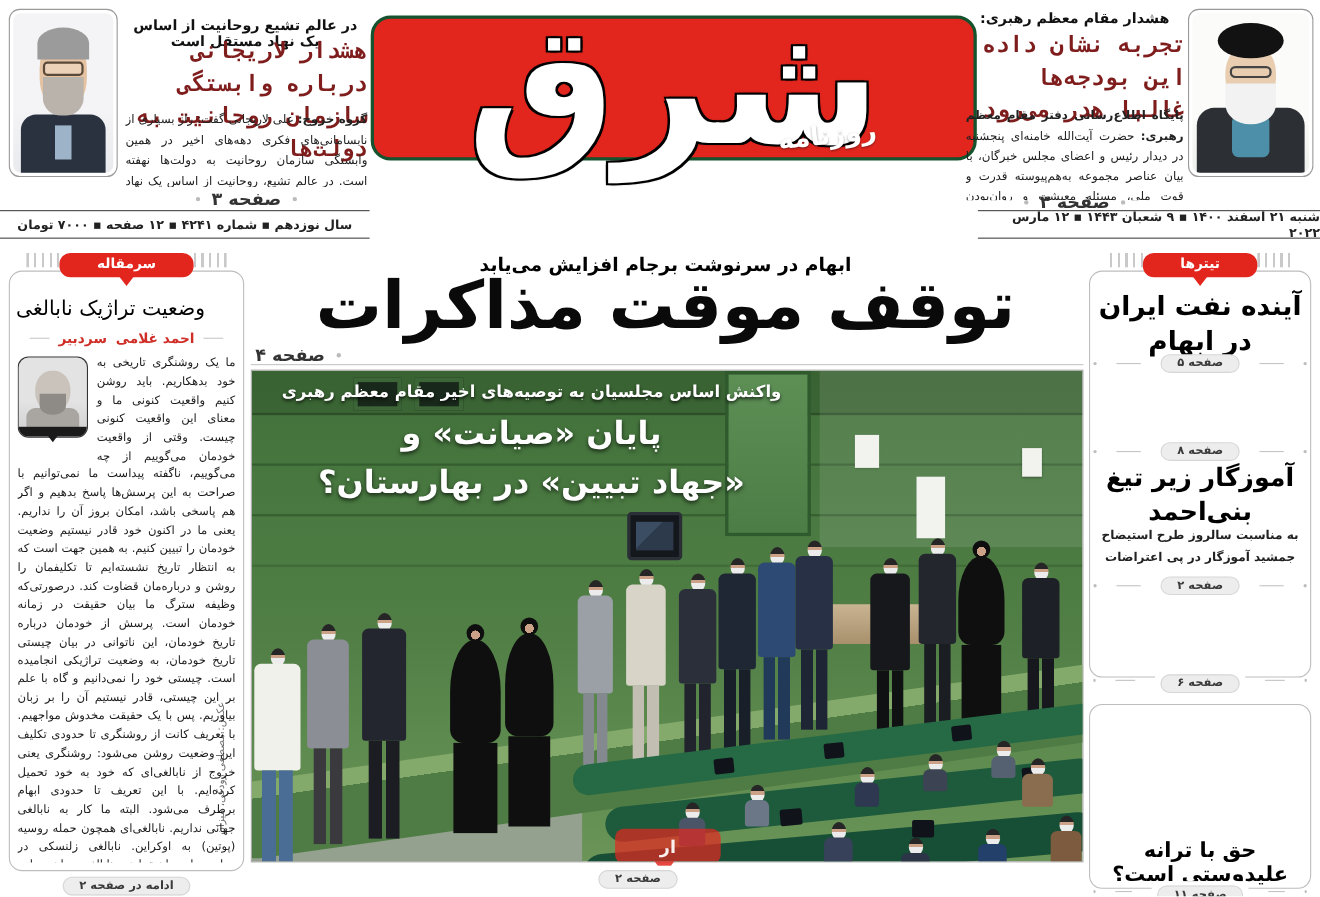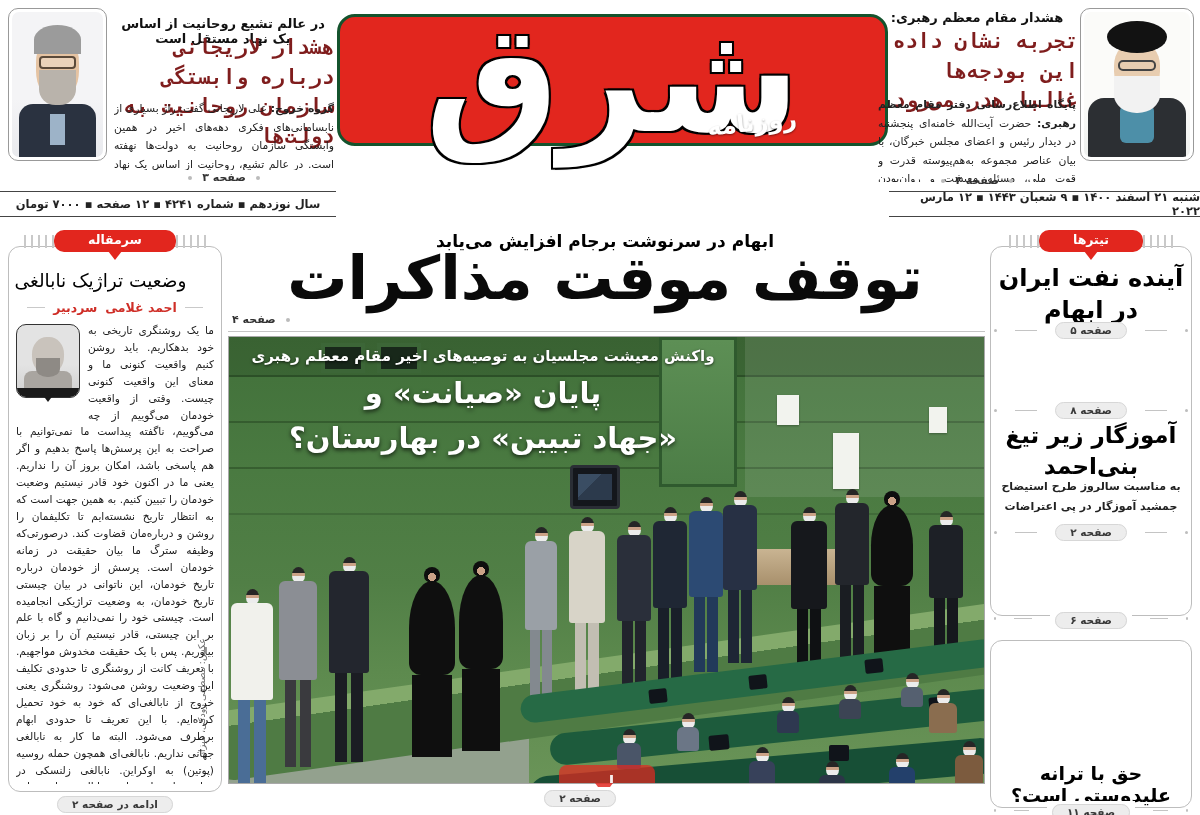--- a/index.html
+++ b/index.html
@@ -25,21 +25,21 @@
   .meta-right { left:889px; top:191px; width:311px; }
 
   
   .portrait { border:1px solid #999; border-radius:10px; padding:3px; background:#fff; }
   .portrait .ph { width:100%; height:100%; border-radius:7px; position:relative; overflow:hidden; }
   .kicker-sm { font-size:13px; font-weight:bold; color:#111; text-align:center; }
   .head-md { font-size:20.5px; font-weight:bold; color:#7f1d1d; text-align:right; line-height:1.45; white-space:pre-line;font-family:Liberation Mono, monospace; }
   .body-sm { font-size:10.8px; color:#222; text-align:justify; line-height:1.72; }
   .body-sm b { font-weight:bold; }
   .pageref { display:flex; align-items:center; justify-content:center; gap:10px;
-             font-size:11px; font-weight:bold; color:#333; }
+             font-size:16px; font-weight:bold; color:#333; }
   .pageref i { width:4px; height:4px; background:#bbb; border-radius:50%; }
 
   
   .lar-bg { background:linear-gradient(180deg,#f4f4f6 0 60%,#e9eaee 100%); }
   .lar-suit { position:absolute; left:8%; right:8%; bottom:-2px; height:38%; background:#2a3240; border-radius:14px 14px 0 0; }
   .lar-shirt { position:absolute; left:42%; width:16%; bottom:8%; height:22%; background:#9db3c8; }
   .lar-head { position:absolute; left:26%; top:14%; width:48%; height:46%; background:#e5c3a2; border-radius:46% 46% 42% 42%; }
   .lar-hair { position:absolute; left:24%; top:9%; width:52%; height:20%; background:#9b9b9b; border-radius:50% 50% 0 0; }
   .lar-beard { position:absolute; left:30%; top:40%; width:40%; height:24%; background:#b9b3ab; border-radius:0 0 45% 45%; }
   .lar-glass { position:absolute; left:30%; top:30%; width:40%; height:9%; border:2px solid #5b4a3a; border-radius:4px; background:rgba(255,255,255,.25); }
@@ -58,21 +58,21 @@
   .lead-head { left:240px; top:243px; width:730px; text-align:center; font-size:60px; font-weight:bold; color:#0a0a0a; letter-spacing:-1px; }
   .lead-pageref { left:232px; top:313px; }
   .rule { background:#c5c5c5; height:1px; }
 
   
   .red-tab { position:relative; background:#e2261e; color:#fff; font-size:12.5px; font-weight:bold;
              border-radius:10px; padding:2px 34px 4px; line-height:1.3; }
   .red-tab:after { content:""; position:absolute; left:50%; bottom:-8px; margin-left:-7px;
              border:7px solid transparent; border-top:9px solid #e2261e; border-bottom:0; }
   .hatch { width:30px; height:13px; background:repeating-linear-gradient(90deg,#c9c9c9 0 2px,transparent 2px 7px); }
-  .tabrow { display:flex; align-items:center; justify-content:center; }
+  .tabrow { display:flex; align-items:flex-start; justify-content:center; }
 
   .gray-pill { background:#ededed; border:1px solid #d7d7d7; border-radius:9px; color:#3a3a3a;
                font-size:10.5px; font-weight:bold; padding:1px 14px 2px; white-space:nowrap; }
   .pill-row { display:flex; align-items:center; justify-content:center; gap:18px; }
   .pill-row .seg { width:22px; border-top:1px solid #c4c4c4; }
   .pill-row .dot { width:3px; height:3px; background:#bdbdbd; border-radius:50%; }
   .on-border { background:#fff; padding:0 5px; }
 
   
   .ed-box { left:8px; top:246px; width:214px; height:546px; border:1px solid #bdbdbd; border-radius:12px; }
@@ -124,21 +124,21 @@
   .p.ch .hd { background:radial-gradient(circle at 50% 62%,#cba287 0 32%,#0e0e0e 33%); width:16px; }
   .p.ch .tr { background:#0f0f0f; border-radius:50% 50% 12px 12px; }
   .p.ch .lgs { background:#0f0f0f; width:86%; }
 
   .cap { position:absolute; left:4px; top:10px; width:500px; text-align:center; color:#fff; }
   .cap .c1 { font-size:15px; font-weight:bold; text-shadow:0 1px 3px rgba(0,0,0,.75); }
   .cap .c2 { font-size:29px; font-weight:bold; line-height:1.55; margin-top:6px; white-space:pre-line;
              text-shadow:0 2px 4px rgba(0,0,0,.7); }
   .stamp { position:absolute; left:330px; top:416px; width:96px; height:32px; background:rgba(226,40,32,.72);
            border-radius:8px; color:rgba(255,255,255,.92); font-weight:bold; font-size:16px;
-           display:flex; align-items:center; justify-content:center;margin-top:12px; }
+           display:flex; align-items:center; justify-content:center; }
   .stamp-tail { left:595px; top:783px; border:9px solid transparent; border-top:12px solid rgba(226,40,32,.85); }
   .credit { left:196px; top:648px; width:160px; transform:rotate(-90deg) translateX(-150px); transform-origin:0 0;
             font-size:9.5px; color:#6d6d6d; white-space:nowrap; }
   .photo-pill { left:505px; top:787px; width:150px; display:flex; justify-content:center; }
 </style>
 </head>
 <body>
 
 <div class="page">
 
@@ -343,21 +343,21 @@
     <div class="p seated" style="left:660px; top:416px; width:26px; height:32px; --s:#23406b;">
         <i class="hd"></i>
         <i class="tr"></i>
       </div>
     <div class="p seated" style="left:726px; top:404px; width:28px; height:44px; --s:#7c5b3e;">
         <i class="hd"></i>
         <i class="tr"></i>
       </div>
 
     <div class="cap">
-      <div class="c1">واکنش معیشت مجلسیان به توصیه‌های اخیر مقام معظم رهبری</div>
+      <div class="c1">واکنش اساس مجلسیان به توصیه‌های اخیر مقام معظم رهبری</div>
       <div class="c2">پایان «صیانت» و
 «جهاد تبیین» در بهارستان؟</div>
     </div>
 
     <div class="stamp">ار</div>
   </div>
 
   <div class="abs stamp-tail"></div>
   <div class="abs photo-pill">
       <span class="on-border"><span class="gray-pill">صفحه ۲</span></span>

